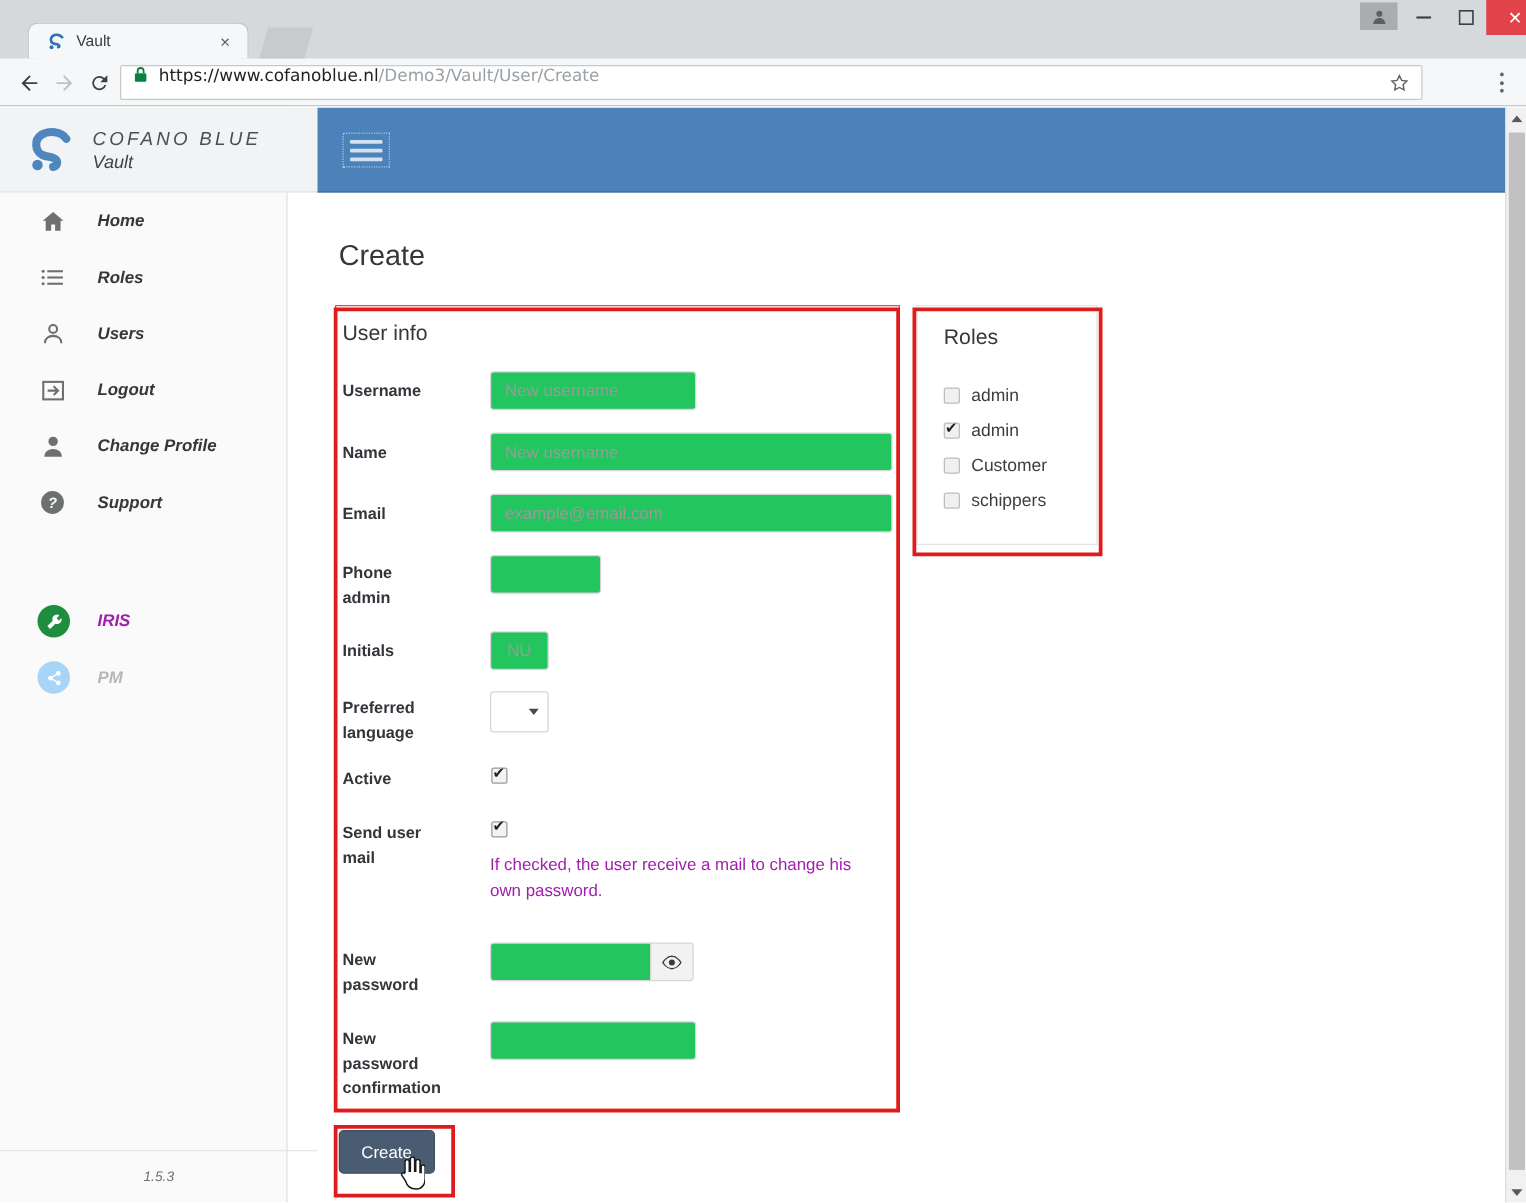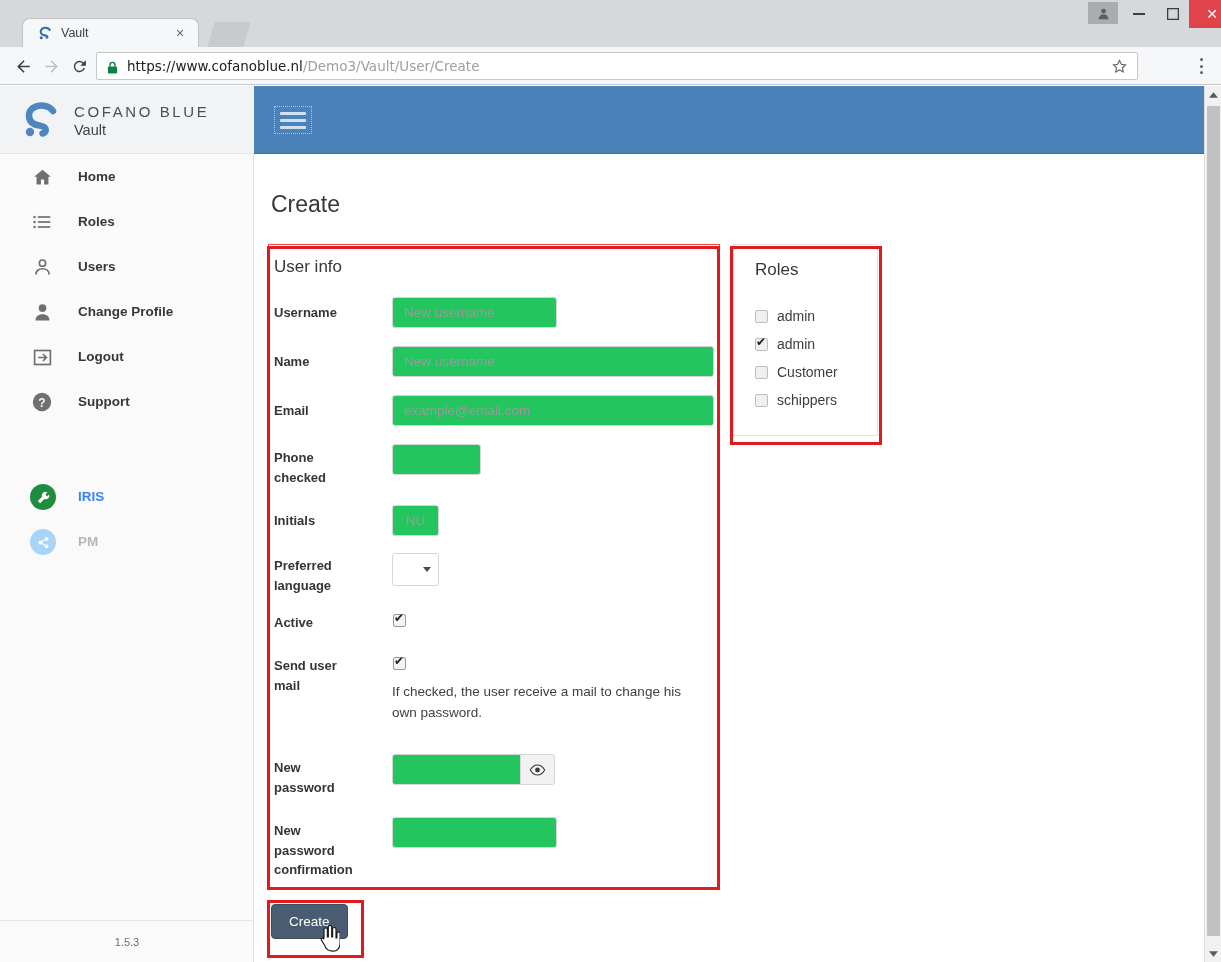--- a/index.html
+++ b/index.html
@@ -68,21 +68,21 @@
     position: absolute; top: 6px; width: 26px; height: 26px;
     display: flex; align-items: center; justify-content: center;
     color: #5f6368; font-size: 17px;
   }
   .nav-back { left: 10px; color: #3c4043; }
   .nav-fwd { left: 38px; color: #bdc1c6; }
   .nav-reload { left: 66px; color: #3c4043; font-size: 16px; }
   .omnibox {
     position: absolute; left: 96px; top: 5px; width: 1042px; height: 28px;
     background: #fff; border: 1px solid #c6c9cc; border-radius: 2px;
-    display: flex; align-items: center;
+    display: flex; align-items: flex-start;
   }
   .lock-icon { margin-left: 10px; width: 11px; height: 13px; position: relative; }
   .url-text {
     margin-left: 9px; font-size: 13.5px; color: #9aa0a6;
     font-family: "DejaVu Sans", sans-serif;
     white-space: nowrap; overflow: hidden;
   }
   .url-text b { color: #202124; font-weight: normal; }
   .star-btn {
     position: absolute; right: 8px; top: 5px; width: 18px; height: 18px;
@@ -113,22 +113,22 @@
   }
   .sb-up { top: 0; }
   .sb-down { bottom: 0; }
   .sb-thumb {
     position: absolute; left: 2px; top: 20px; width: 13px; height: 830px;
     background: #c1c1c1; border-radius: 1px;
   }
 
   
   .sidebar {
-    position: absolute; left: 0; top: 0; width: 254px; height: 876px;
-    background: #fafafa; border-right: 1px solid #e0e0e0;
+    position: absolute; left: 0; top: 0; width: 230px; height: 876px;
+    background: #fafafa; border-right: 1px solid #e0e0e0; font-style: italic;
   }
   .brand {
     position: absolute; left: 0; top: 0; width: 254px; height: 68px;
     background: #f2f3f4; border-bottom: 1px solid #e4e5e6;
   }
   .brand-logo {
     position: absolute; left: 20px; top: 13px; width: 44px; height: 42px;
   }
   .brand-name {
     position: absolute; left: 74px; top: 17px;
@@ -230,21 +230,21 @@
   .cb {
     position: absolute; width: 13px; height: 13px;
     border: 1px solid #9a9a9a; border-radius: 2px; background: #f3f3f3;
     cursor: pointer;
   }
   .cb.checked::after {
     content: "\2714"; position: absolute; left: 0px; top: -3px;
     font-size: 12px; color: #1f1f1f; line-height: 13px;
   }
   .help-text {
-    position: absolute; font-size: 13.5px; color: #404040; line-height: 21px;
+    position: absolute; font-size: 13.5px; color: #a21caf; line-height: 21px;
     width: 305px;
   }
   .pw-wrap { position: absolute; display: flex; }
   .pw-wrap .inp { position: relative; border-radius: 3px 0 0 3px; }
   .eye-btn {
     position: relative; width: 35px; height: 31px; margin-left: -1px;
     border: 1px solid #d6d6d6; border-radius: 0 3px 3px 0;
     background: #f2f2f2; display: flex; align-items: center; justify-content: center;
     cursor: pointer;
   }
@@ -412,54 +412,54 @@
           <svg width="21" height="21" viewBox="0 0 24 24">
             <circle cx="12" cy="7" r="3.6" fill="none" stroke="#6d6f71" stroke-width="1.9"></circle>
             <path d="M4.5 20c0-4.2 3.4-6.6 7.5-6.6s7.5 2.4 7.5 6.6" fill="none" stroke="#6d6f71" stroke-width="1.9"></path>
           </svg>
         </span>
         <span class="lbl">Users</span>
       </div>
       <div class="nav-item">
         <span class="ico">
           <svg width="21" height="21" viewBox="0 0 24 24">
+            <rect x="3" y="4" width="18" height="16" fill="none" stroke="#6d6f71" stroke-width="1.9"></rect>
+            <path d="M7 12h9M12.5 8l4 4-4 4" fill="none" stroke="#6d6f71" stroke-width="1.9"></path>
+          </svg>
+        </span>
+        <span class="lbl">Logout</span>
+      </div>
+      <div class="nav-item">
+        <span class="ico">
+          <svg width="21" height="21" viewBox="0 0 24 24">
               <circle cx="12" cy="7" r="4.3" fill="#6d6f71"></circle>
               <path d="M4 21c0-4.4 3.6-7 8-7s8 2.6 8 7z" fill="#6d6f71"></path>
             </svg>
         </span>
         <span class="lbl">Change Profile</span>
-      </div>
-      <div class="nav-item">
-        <span class="ico">
-          <svg width="21" height="21" viewBox="0 0 24 24">
-            <rect x="3" y="4" width="18" height="16" fill="none" stroke="#6d6f71" stroke-width="1.9"></rect>
-            <path d="M7 12h9M12.5 8l4 4-4 4" fill="none" stroke="#6d6f71" stroke-width="1.9"></path>
-          </svg>
-        </span>
-        <span class="lbl">Logout</span>
       </div>
       <div class="nav-item">
         <span class="ico">
           <svg width="22" height="22" viewBox="0 0 24 24">
             <circle cx="12" cy="12" r="10" fill="#6d6f71"></circle>
             <text x="12" y="17" font-size="13" font-family="Liberation Sans" font-weight="bold" fill="#fafafa" text-anchor="middle">?</text>
           </svg>
         </span>
         <span class="lbl">Support</span>
       </div>
     </div>
 
     <div class="apps-list">
       <div class="app-item">
         <span class="badge" style="background:#1e8e3e">
           <svg width="15" height="15" viewBox="0 0 24 24">
               <path d="M17 3a6 6 0 0 0-7.4 7.8L3 17.4 6.6 21l6.6-6.6A6 6 0 0 0 21 7l-3.2 3.2-2.9-2.9L18.1 4A6 6 0 0 0 17 3z" fill="#fff"></path>
             </svg>
         </span>
-        <span class="lbl" style="color:#3b82f6">IRIS</span>
+        <span class="lbl" style="color:#a21caf">IRIS</span>
       </div>
       <div class="app-item">
         <span class="badge" style="background:#a8d5f7">
           <svg width="15" height="15" viewBox="0 0 24 24">
               <circle cx="17" cy="6" r="3" fill="#fff"></circle>
               <circle cx="7" cy="12" r="3" fill="#fff"></circle>
               <circle cx="17" cy="18" r="3" fill="#fff"></circle>
               <path d="M9.5 10.5l5-3M9.5 13.5l5 3" stroke="#fff" stroke-width="1.8"></path>
             </svg>
         </span>
@@ -495,21 +495,21 @@
         <div class="form-label" style="left:5px;top:6px">Name</div>
         <input class="inp" style="left: 123px; top: 0px; width: 322px;" placeholder="New username">
       </div>
 
       <div class="form-row" style="top:150px">
         <div class="form-label" style="left:5px;top:6px">Email</div>
         <input class="inp" style="left: 123px; top: 0px; width: 322px;" placeholder="example@email.com">
       </div>
 
       <div class="form-row" style="top:199px">
-        <div class="form-label" style="left:5px;top:4px;width:80px">Phone checked</div>
+        <div class="form-label" style="left:5px;top:4px;width:80px">Phone admin</div>
         <input class="inp" style="left: 123px; top: 0px; width: 89px;" placeholder="">
       </div>
 
       <div class="form-row" style="top:260px">
         <div class="form-label" style="left:5px;top:6px">Initials</div>
         <input class="inp" style="left: 123px; top: 0px; width: 47px; text-align: center; padding: 0px;" placeholder="NU">
       </div>
 
       <div class="form-row" style="top:308px">
         <div class="form-label" style="left:5px;top:3px;width:85px">Preferred language</div>

